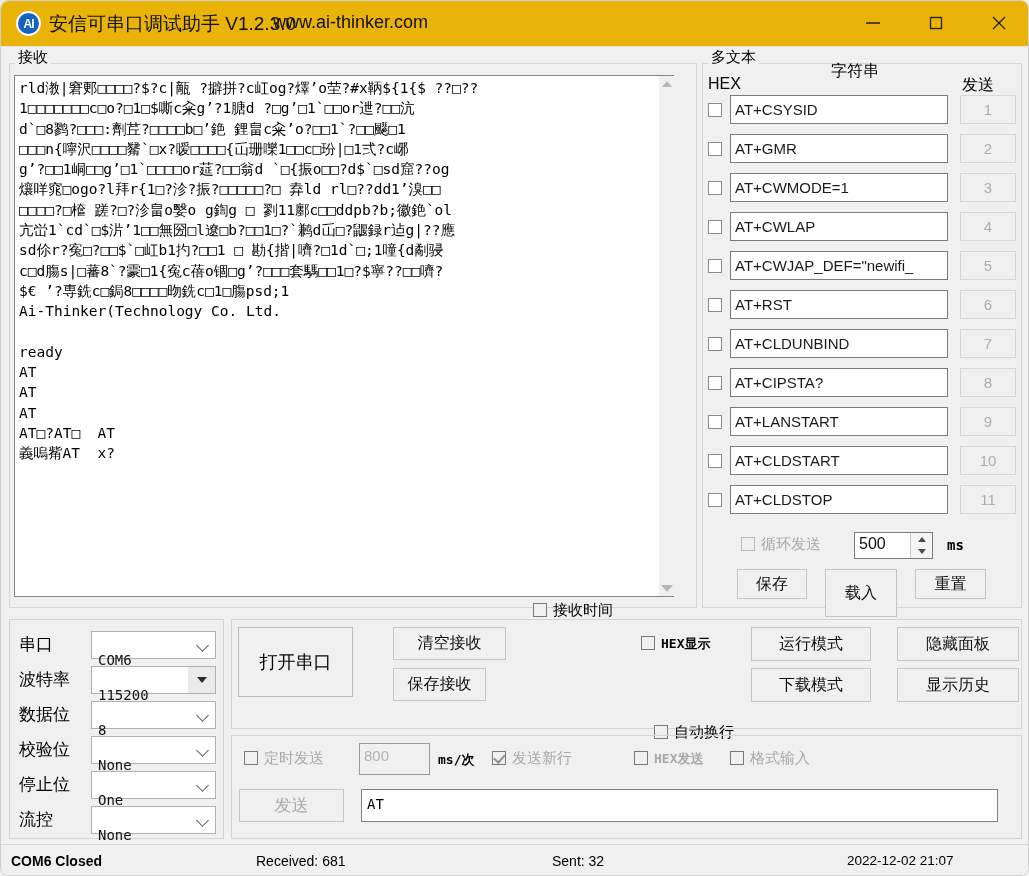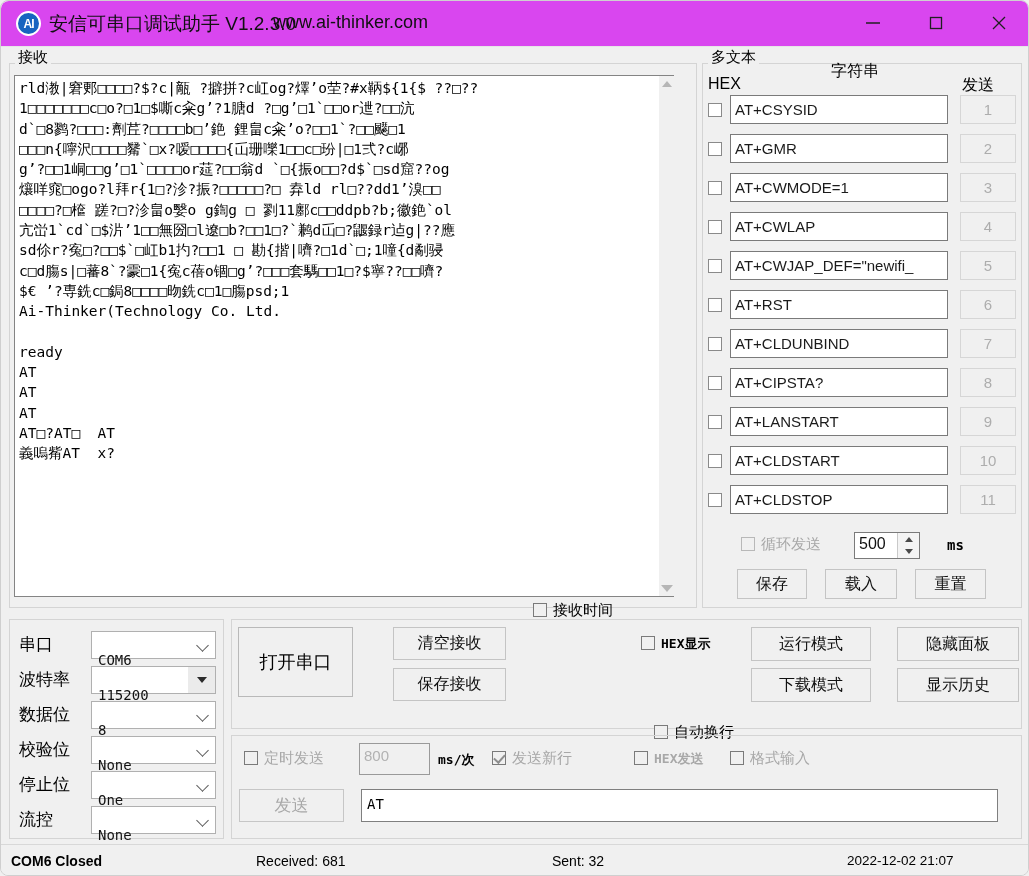--- a/index.html
+++ b/index.html
@@ -16,21 +16,21 @@
     background:#f0f0f0;
     box-sizing:border-box;
     border:1px solid #cfcfcf;
     border-radius:8px;
     overflow:hidden;
   }
 
   
   .titlebar{
     position:absolute;left:0;top:0;width:1029px;height:45px;
-    background:#d946ef;
+    background:#eab308;
     border-bottom:1px solid #e6e6e6;
     border-radius:8px 8px 0 0;
   }
   .title-logo{
     position:absolute;left:15px;top:10px;width:25px;height:25px;
     border-radius:50%;
     background:#1764c0;
     color:#fff;font-size:12px;font-weight:bold;
     display:flex;align-items:center;justify-content:center;
     letter-spacing:-1px;
@@ -131,41 +131,41 @@
   }
   .chk.on{
     border-color:#9a9a9a;position:relative;
   }
   .chk.on:after{
     content:"";position:absolute;left:3px;top:0px;width:5px;height:9px;
     border:solid #8d8d8d;border-width:0 2px 2px 0;transform:rotate(42deg);
   }
   .lbl-dis{color:#a8a8a8;font-size:15px;}
   .spin{
-    position:absolute;left:853px;top:531px;width:66px;height:27px;
+    position:absolute;left:853px;top:531px;width:79px;height:27px;
     border:1px solid #7a7a7a;background:#fff;box-sizing:border-box;
   }
   .spin-val{
     position:absolute;left:4px;top:2px;font-size:16px;color:#111;
   }
   .spin-btns{
     position:absolute;right:0;top:0;width:21px;height:25px;
     border-left:1px solid #c9c9c9;background:#f4f4f4;
   }
   .spin-b{height:12px;display:flex;align-items:center;justify-content:center;}
   .tri-us{border-left:4px solid transparent;border-right:4px solid transparent;border-bottom:5px solid #4a4a4a;width:0;height:0;}
   .tri-ds{border-left:4px solid transparent;border-right:4px solid transparent;border-top:5px solid #4a4a4a;width:0;height:0;}
   #ms-unit{position:absolute;left:946px;top:536px;font-family:"DejaVu Sans Mono",monospace;font-size:14px;font-weight:bold;}
   .flat-btn{
     position:absolute;border:1px solid #c4c4c4;background:#f0f0f0;
     box-sizing:border-box;display:flex;align-items:center;justify-content:center;
     font-size:16px;color:#111;
   }
   #btn-save{left:736px;top:568px;width:70px;height:30px;}
-  #btn-load{left:824px;top:568px;width:72px;height:30px;}
+  #btn-load{left:824px;top:568px;width:72px;height:48px;}
   #btn-reset{left:914px;top:568px;width:71px;height:30px;}
 
   
   #cfg-frame{left:8px;top:618px;width:215px;height:220px;}
   .cfg-row{position:absolute;left:18px;width:200px;height:28px;}
   .cfg-label{position:absolute;left:0;top:2px;font-size:17px;color:#000;}
   .combo{
     position:absolute;left:72px;top:0;width:125px;height:28px;
     border:1px solid #b0b0b0;background:#fff;box-sizing:border-box;
   }
@@ -188,21 +188,21 @@
   .tri-sm{width:0;height:0;border-left:5px solid transparent;border-right:5px solid transparent;border-top:6px solid #2b2b2b;}
 
   
   #ctrl-frame{left:230px;top:618px;width:791px;height:110px;}
   #btn-open{
     position:absolute;left:237px;top:626px;width:115px;height:70px;
     border:1px solid #b9b9b9;background:#f0f0f0;box-sizing:border-box;
     display:flex;align-items:center;justify-content:center;font-size:18px;color:#000;
   }
   #btn-clear{left:392px;top:626px;width:113px;height:33px;}
-  #btn-savercv{left:392px;top:667px;width:113px;height:33px;}
+  #btn-savercv{left:392px;top:667px;width:93px;height:33px;}
   #btn-run{left:750px;top:626px;width:120px;height:34px;}
   #btn-dl{left:750px;top:667px;width:120px;height:34px;}
   #btn-hide{left:896px;top:626px;width:122px;height:34px;}
   #btn-hist{left:896px;top:667px;width:122px;height:34px;}
   .cb-opt{position:absolute;font-size:15px;color:#000;white-space:nowrap;}
   #opt-time{left:532px;top:600px;}
   #opt-hex{left:640px;top:633px;}
   #opt-wrap{left:653px;top:674px;margin-top:48px;}
   .cb-opt .chk{border-color:#7a7a7a;}
   .mono-b{font-family:"DejaVu Sans Mono",monospace;font-weight:bold;font-size:13px;}

